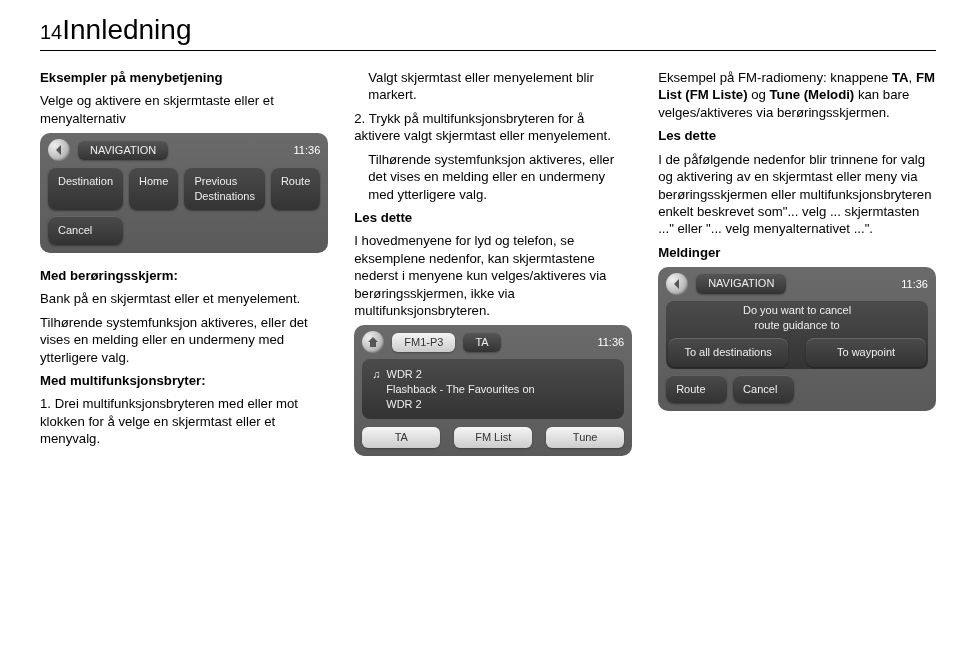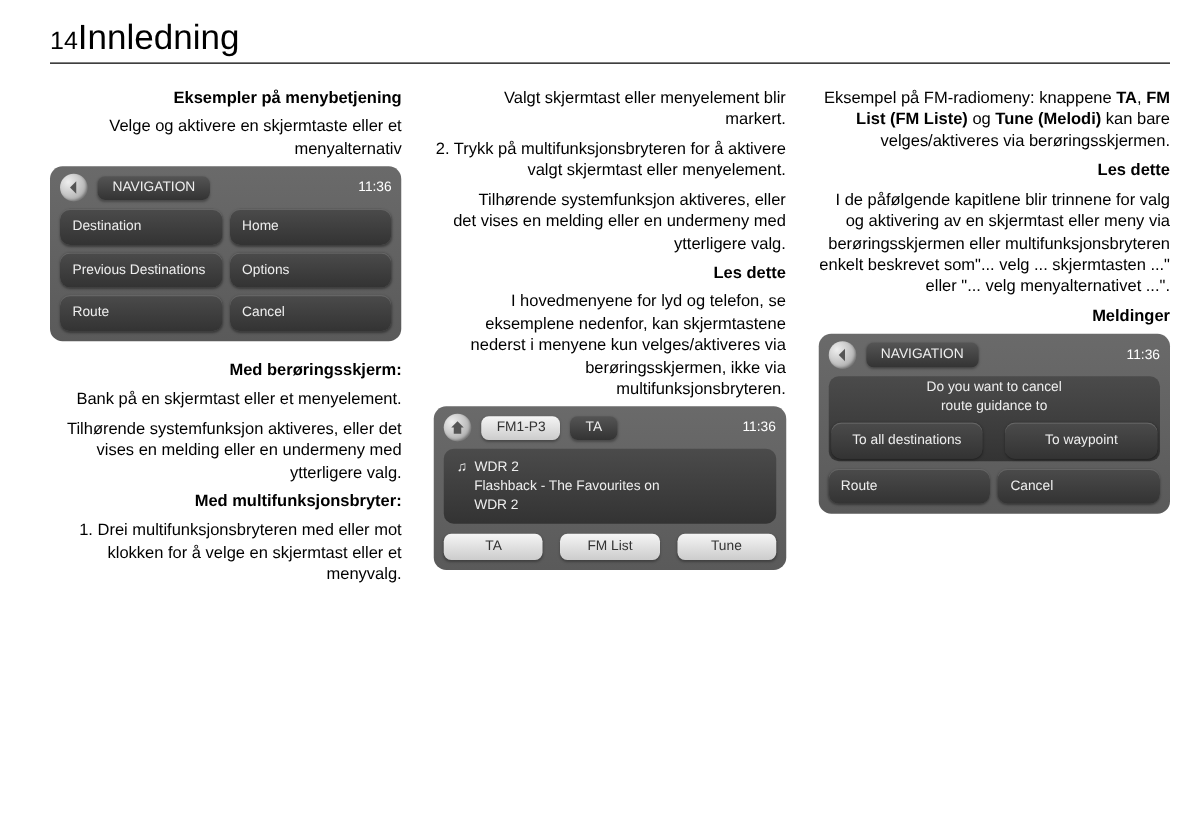--- a/index.html
+++ b/index.html
@@ -21,21 +21,21 @@
     margin-bottom: 4px;
   }
   .page-num { font-size: 20px; }
   .section-title { font-size: 28px; }
   .hr { border-top: 1px solid #000; margin-bottom: 18px; }
   .cols {
     display: flex;
     gap: 26px;
   }
   .col { flex: 1 1 0; font-size: 13.2px; line-height: 1.32; }
-  .col p { margin-bottom: 6px; text-align: right; }
+  .col p { margin-bottom: 6px; }
   .bold { font-weight: bold; }
   .subhead { font-weight: bold; margin-top: 4px; margin-bottom: 6px; }
 
   
   .device {
     background: linear-gradient(#6a6a6a, #5a5a5a);
     border-radius: 10px;
     padding: 6px 8px 8px;
     margin: 4px 0 14px;
   }
@@ -62,21 +62,21 @@
     box-shadow: 0 1px 2px rgba(0,0,0,.3);
   }
   .tab-pill.dark {
     background: linear-gradient(#555,#333);
     color: #eee;
   }
   .clock { margin-left: auto; color: #fff; font-size: 11px; }
 
   .grid-btns {
     display: grid;
-    grid-template-columns: 1fr 1fr;
+    grid-template-columns: 1fr 1fr 1fr 1fr;
     gap: 6px;
   }
   .dev-btn {
     background: linear-gradient(#4b4b4b,#333);
     color: #eee;
     font-size: 11px;
     padding: 7px 10px;
     border-radius: 8px;
     text-align: left;
     box-shadow: inset 0 1px 0 rgba(255,255,255,.15), 0 1px 2px rgba(0,0,0,.4);
@@ -147,21 +147,20 @@
                 <path d="M8 1 L3 6 L8 11 Z"></path>
               </svg>
           </div>
           <div class="tab-pill dark">NAVIGATION</div>
           <div class="clock">11:36</div>
         </div>
         <div class="grid-btns">
           <div class="dev-btn">Destination</div>
           <div class="dev-btn">Home</div>
           <div class="dev-btn">Previous Destinations</div>
-          <div class="dev-btn">Options</div>
           <div class="dev-btn">Route</div>
           <div class="dev-btn">Cancel</div>
         </div>
       </div>
 
       <p><span class="bold">Med berøringsskjerm:</span></p>
       <p>Bank på en skjermtast eller et menyelement.</p>
       <p>Tilhørende systemfunksjon aktiveres, eller det vises en melding eller en undermeny med ytterligere valg.</p>
       <p><span class="bold">Med multifunksjonsbryter:</span></p>
       <p>1. Drei multifunksjonsbryteren med eller mot klokken for å velge en skjermtast eller et menyvalg.</p>
@@ -199,21 +198,21 @@
           <div class="bottom-tab">Tune</div>
         </div>
       </div>
     </div>
 
     <div class="col">
       <p>
         <span>Eksempel på FM-radiomeny: knappene </span><span class="bold">TA</span><span>, </span><span class="bold">FM List (FM Liste)</span><span> og </span><span class="bold">Tune (Melodi)</span><span> kan bare velges/aktiveres via berøringsskjermen.</span>
       </p>
       <p class="subhead">Les dette</p>
-      <p>I de påfølgende kapitlene blir trinnene for valg og aktivering av en skjermtast eller meny via berøringsskjermen eller multifunksjonsbryteren enkelt beskrevet som"... velg ... skjermtasten ..." eller "... velg menyalternativet ...".</p>
+      <p>I de påfølgende nedenfor blir trinnene for valg og aktivering av en skjermtast eller meny via berøringsskjermen eller multifunksjonsbryteren enkelt beskrevet som"... velg ... skjermtasten ..." eller "... velg menyalternativet ...".</p>
       <p class="subhead">Meldinger</p>
 
       <div class="device">
         <div class="device-top">
           <div class="circle-btn">
             <svg viewBox="0 0 12 12">
                 <path d="M8 1 L3 6 L8 11 Z"></path>
               </svg>
           </div>
           <div class="tab-pill dark">NAVIGATION</div>

